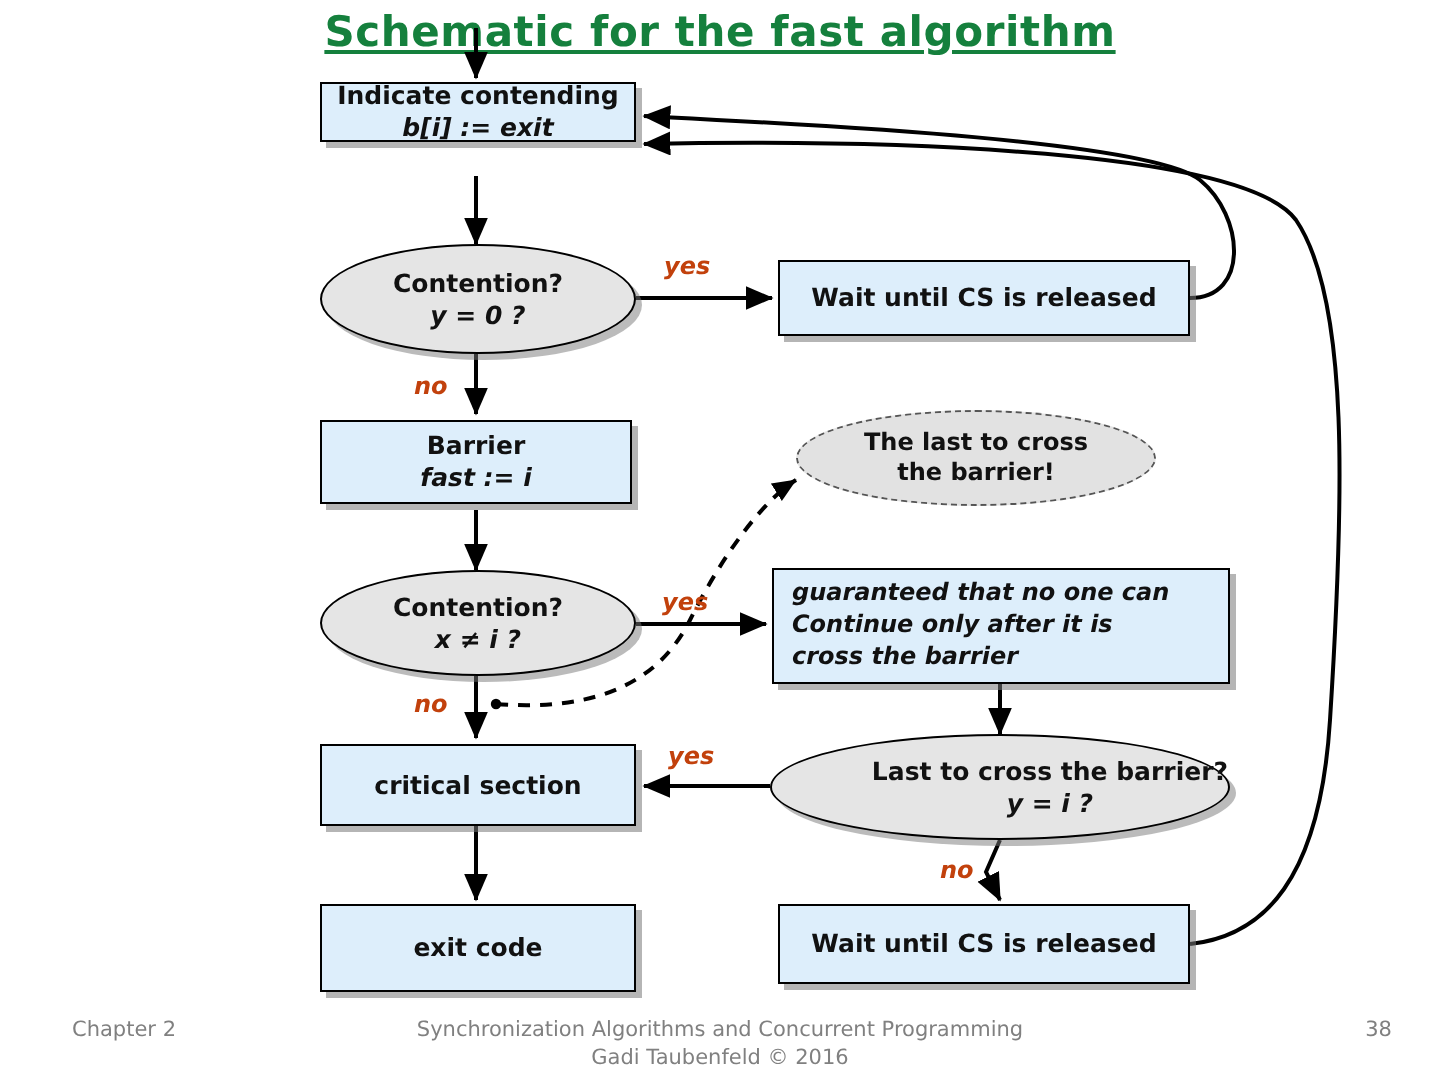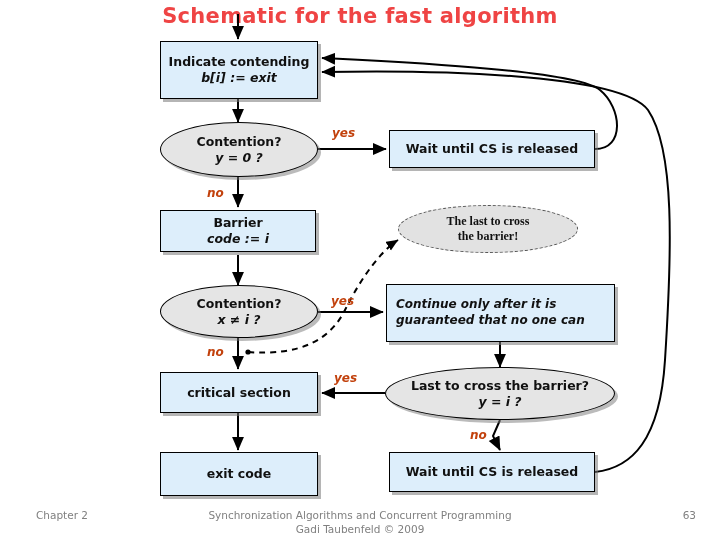--- a/index.html
+++ b/index.html
@@ -6,23 +6,24 @@
   body{
     width:720px;height:540px;background:#ffffff;overflow:hidden;
     font-family:"DejaVu Sans","Liberation Sans",sans-serif;
     position:relative;
   }
   #slide{position:absolute;left:0;top:0;width:720px;height:540px;}
 
   
   .title{
     position:absolute;left:0;top:4px;width:720px;text-align:center;
-    font-size:21px;font-weight:bold;color:#ef4444;
+    font-size:21px;font-weight:bold;color:#15803d;
     font-family:"DejaVu Sans","Liberation Sans",sans-serif;
     letter-spacing:.3px;
+    text-decoration:underline;
   }
 
   
   .node{
     position:absolute;box-sizing:border-box;
     display:flex;align-items:center;justify-content:center;
     text-align:center;color:#111;
     font-family:"DejaVu Sans","Liberation Sans",sans-serif;
     font-size:12.5px;font-weight:bold;line-height:1.25;
   }
@@ -106,71 +107,72 @@
       <path d="M595,472 C632,468 660,440 665,360 C672,250 675,150 648,110
                C620,72 420,70 322,72" marker-end="url(#ah)"></path>
     </g>
 
     <g stroke="#000" stroke-width="2" fill="none" stroke-dasharray="6,5">
       <path d="M248,352 C300,356 330,340 345,310 C362,276 382,250 398,240" marker-end="url(#ahs)"></path>
     </g>
     <circle cx="248" cy="352" r="2.6" fill="#000"></circle>
   </svg>
 
-  <div class="node box" style="left:160px;top:41px;width:158px;height:58px;">
+  <div class="node box" style="left:160px;top:41px;width:158px;height:30px;">
     <span class="lines">
       <span>Indicate contending</span>
       <span class="ital">b[i] := exit</span>
     </span>
   </div>
 
   <div class="node ellipse" style="left:160px;top:122px;width:158px;height:55px;">
     <span class="lines">
       <span>Contention?</span>
       <span class="ital">y = 0 ?</span>
     </span>
   </div>
 
   <div class="node box" style="left:389px;top:130px;width:206px;height:38px;">
     <span>Wait until CS is released</span>
   </div>
 
   <div class="node box" style="left:160px;top:210px;width:156px;height:42px;">
     <span class="lines">
       <span>Barrier</span>
-      <span class="ital">code := i</span>
+      <span class="ital">fast := i</span>
     </span>
   </div>
 
-  <div class="node callout" style="left:398px;top:205px;width:180px;height:48px;font-size:12px;font-family:Liberation Serif, serif;">
+  <div class="node callout" style="left:398px;top:205px;width:180px;height:48px;font-size:12px;">
     <span class="lines">
       <span>The last to cross</span>
       <span>the barrier!</span>
     </span>
   </div>
 
   <div class="node ellipse" style="left:160px;top:285px;width:158px;height:53px;">
     <span class="lines">
       <span>Contention?</span>
       <span class="ital">x ≠ i ?</span>
     </span>
   </div>
 
   <div class="node box leftal" style="left:386px;top:284px;width:229px;height:58px;">
     <span class="lines ital" style="font-size:12px;line-height:1.32;">
+      <span>guaranteed  that no one can</span>
       <span>Continue only after it is</span>
-      <span>guaranteed  that no one can</span>
+      <span>cross the barrier</span>
     </span>
   </div>
 
   <div class="node box" style="left:160px;top:372px;width:158px;height:41px;">
     <span>critical section</span>
   </div>
 
-  <div class="node ellipse" style="left:385px;top:367px;width:230px;height:53px;">
+  <div class="node ellipse" style="left:385px;top:367px;width:230px;height:53px;justify-content:flex-end;">
     <span class="lines">
       <span>Last to cross the barrier?</span>
       <span class="ital">y = i ?</span>
     </span>
   </div>
 
   <div class="node box" style="left:160px;top:452px;width:158px;height:44px;">
     <span>exit code</span>
   </div>
 
@@ -181,17 +183,17 @@
   <div class="elabel" style="left:332px;top:126px;">yes</div>
   <div class="elabel" style="left:207px;top:186px;">no</div>
   <div class="elabel" style="left:331px;top:294px;">yes</div>
   <div class="elabel" style="left:207px;top:345px;">no</div>
   <div class="elabel" style="left:334px;top:371px;">yes</div>
   <div class="elabel" style="left:470px;top:428px;">no</div>
 
   <div class="footer f-left">Chapter 2</div>
   <div class="footer f-center">
     <div>Synchronization Algorithms and Concurrent Programming</div>
-    <div>Gadi Taubenfeld © 2009</div>
+    <div>Gadi Taubenfeld © 2016</div>
   </div>
-  <div class="footer f-right">63</div>
+  <div class="footer f-right">38</div>
 
 </div>
 
 </body></html>

